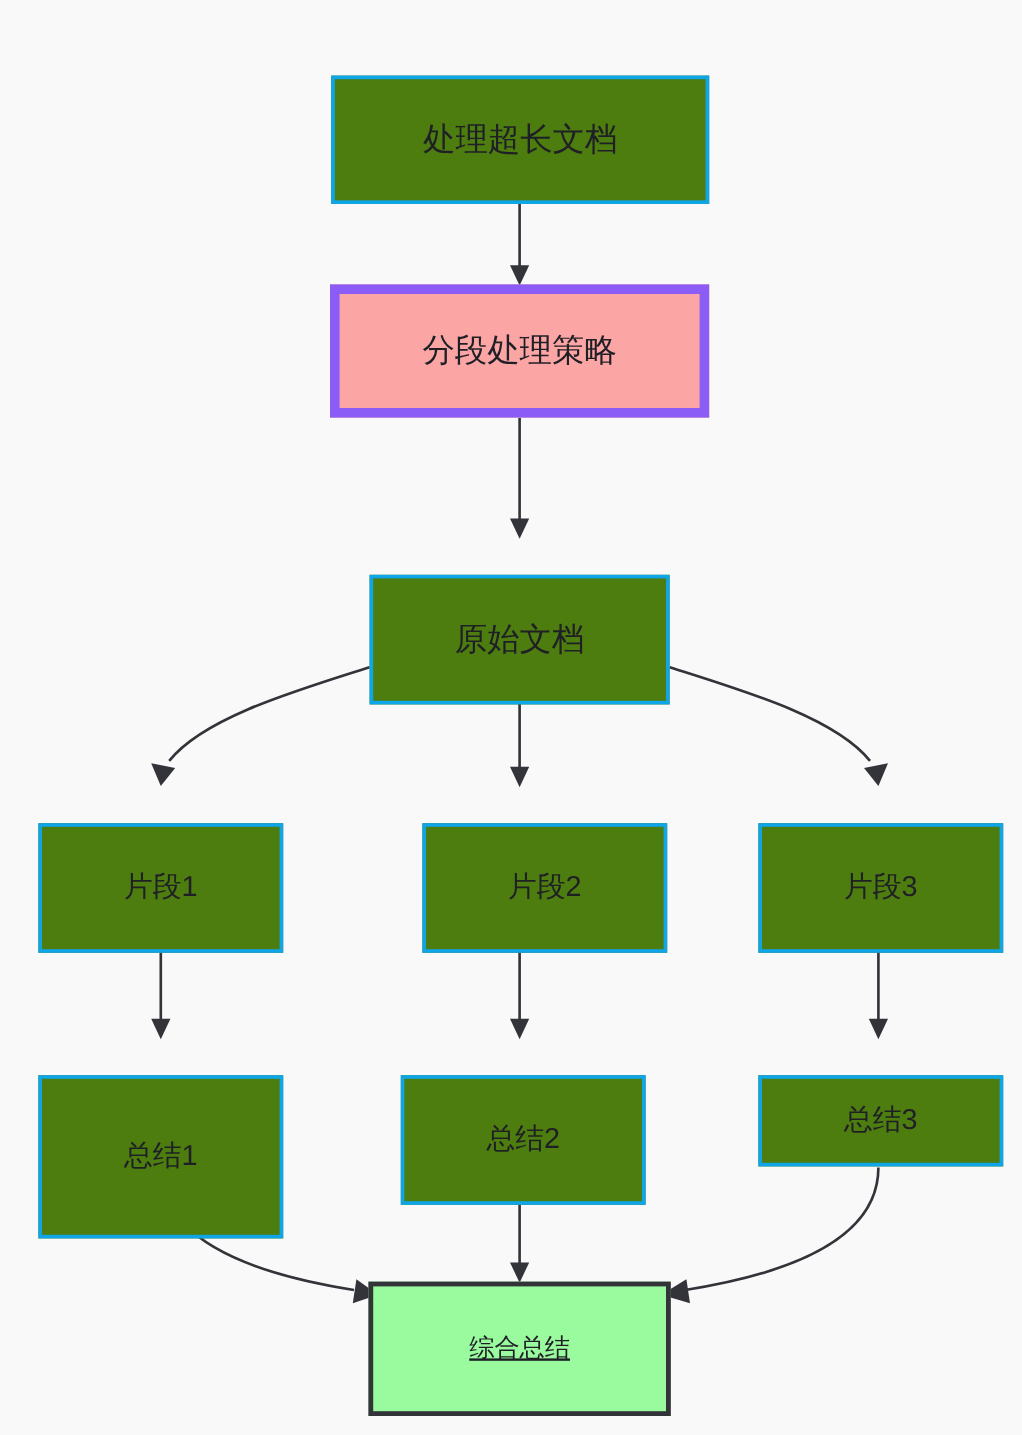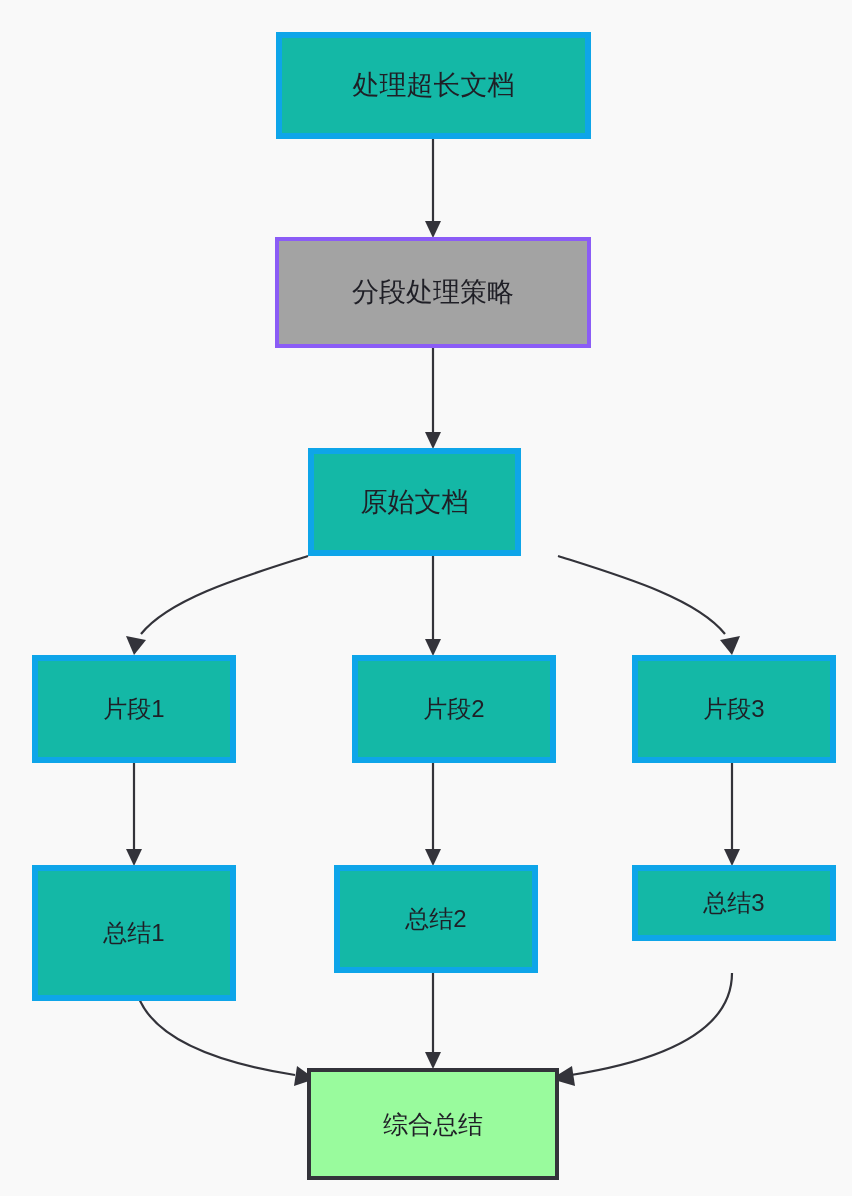--- a/index.html
+++ b/index.html
@@ -31,33 +31,35 @@
     box-sizing: border-box;
     display: flex;
     align-items: center;
     justify-content: center;
     text-align: center;
     line-height: 1.2;
     color: #1f1f26;
     white-space: nowrap;
   }
   .node-default {
-    background: #14b8a6;
-    border: 6px solid #0ea5e9;
+    background: #4d7c0f;
+    border: 3px solid #0ea5e9;
     font-size: 27px;
+    margin-top: 31px;
   }
   .node-strategy {
-    background: #a3a3a3;
-    border: 4px solid #8b5cf6;
+    background: #fca5a5;
+    border: 8px solid #8b5cf6;
     font-size: 27px;
   }
   .node-final {
     background: #99fb9d;
     border: 4px solid #33333a;
-    font-size: 25px;
+    font-size: 21px;
+    text-decoration: underline;
   }
   .node-small {
     font-size: 24px;
   }
   .edge-path {
     fill: none;
     stroke: #33333a;
     stroke-width: 2.2;
   }
   .arrow-head {
@@ -128,21 +130,21 @@
   </svg>
 
   <div class="node node-default" style="left:276px; top:32px; width:315px; height:107px;">
     <span>处理超长文档</span>
   </div>
 
   <div class="node node-strategy" style="left:275px; top:237px; width:316px; height:111px;">
     <span>分段处理策略</span>
   </div>
 
-  <div class="node node-default" style="left:308px; top:448px; width:213px; height:108px;">
+  <div class="node node-default" style="left:308px; top:448px; width:250px; height:108px;">
     <span>原始文档</span>
   </div>
 
   <div class="node node-default node-small" style="left:32px; top:655px; width:204px; height:108px;">
     <span>片段1</span>
   </div>
 
   <div class="node node-default node-small" style="left:352px; top:655px; width:204px; height:108px;">
     <span>片段2</span>
   </div>

